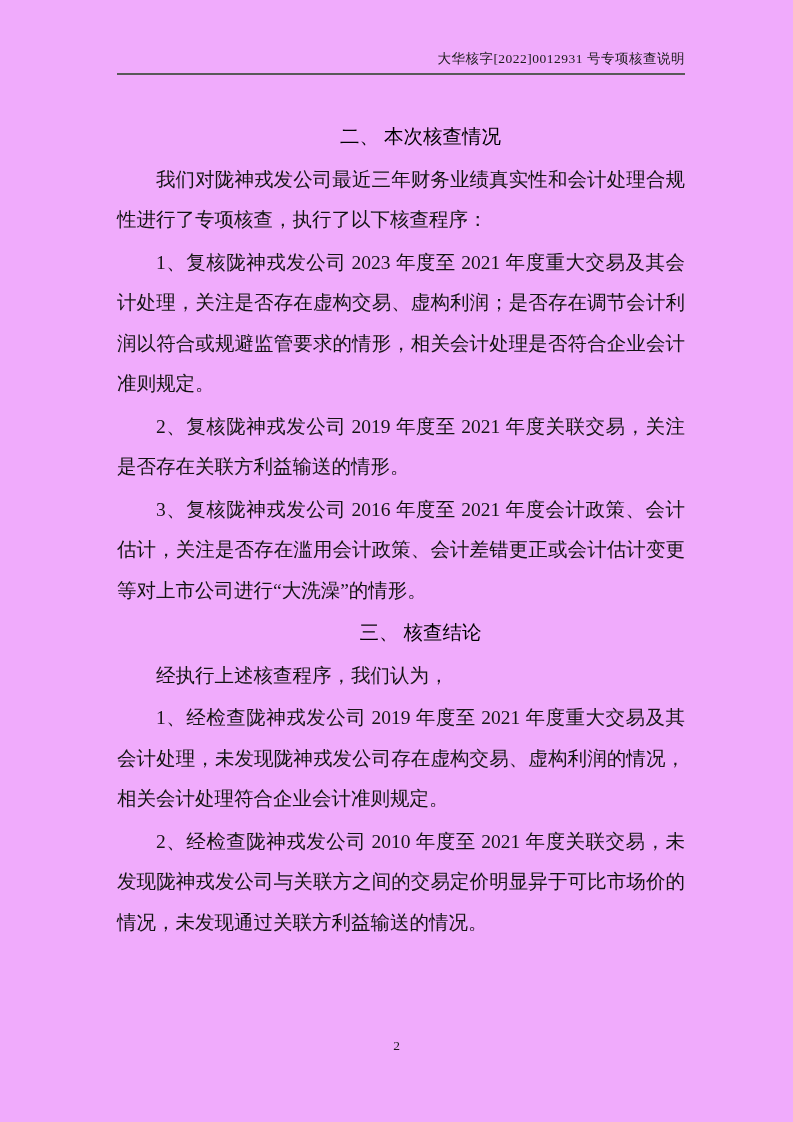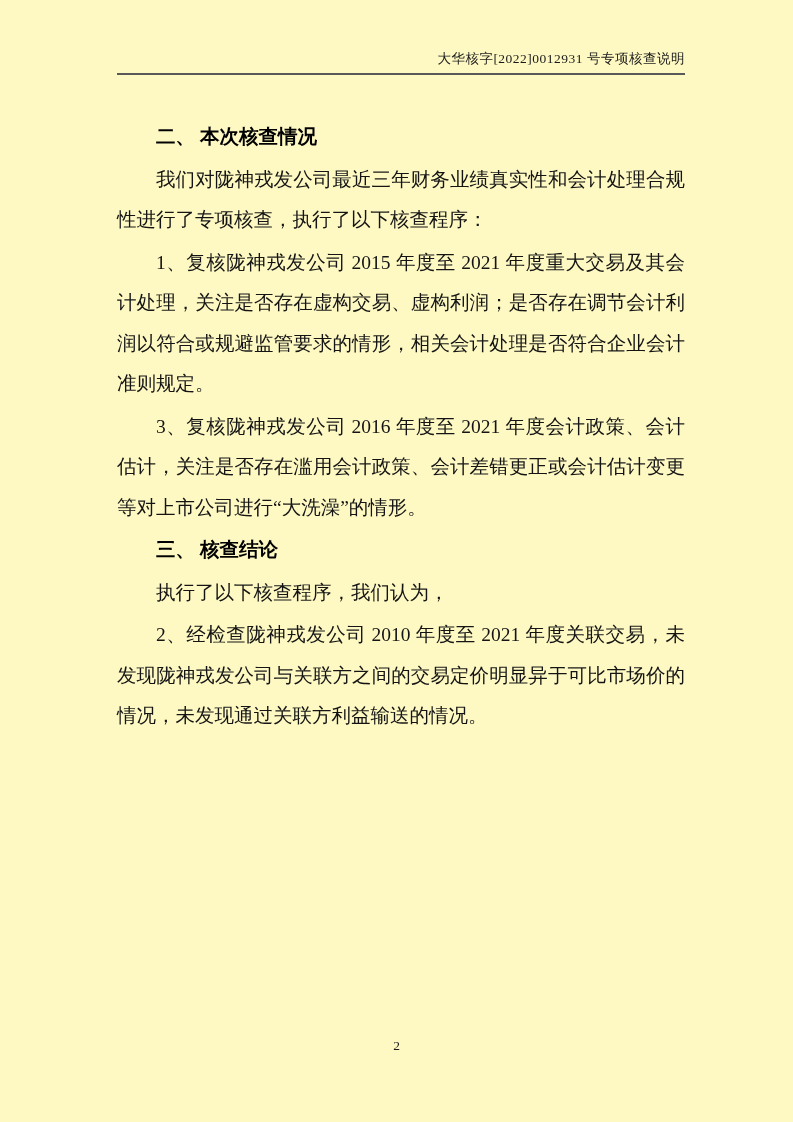--- a/index.html
+++ b/index.html
@@ -5,21 +5,21 @@
   html, body { margin: 0; padding: 0; }
   body {
     background: #ffffff;
     font-family: "Liberation Serif", "DejaVu Serif", serif;
     color: #141414;
   }
   .page {
     position: relative;
     width: 793px;
     height: 1122px;
-    background: #fef9c3;
+    background: #f0abfc;
     overflow: hidden;
   }
   .page-header {
     position: absolute;
     left: 117px;
     width: 568px;
     top: 50px;
     text-align: right;
     font-size: 13.5px;
     letter-spacing: 0.5px;
@@ -38,23 +38,23 @@
   }
   .doc-body .para {
     margin: 0 0 2px 0;
     text-indent: 2em;
     word-break: break-all;
     font-family: Liberation Serif, serif;
   }
   .doc-body .heading {
     margin: 0 0 2px 0;
     text-indent: 2em;
-    font-weight: bold;
+    font-weight: normal;
     color: #000000;
-    text-align: left;
+    text-align: center;
   }
   .page-footer {
     position: absolute;
     left: 0;
     width: 793px;
     top: 1038px;
     text-align: center;
     font-size: 13.5px;
     color: #1a1a1a;
   }
@@ -62,22 +62,24 @@
 </head>
 <body>
 
 <div class="page">
 
   <div class="page-header">大华核字[2022]0012931 号专项核查说明</div>
 
   <main class="doc-body">
       <div class="heading">二、 本次核查情况</div>
       <div class="para">我们对陇神戎发公司最近三年财务业绩真实性和会计处理合规性进行了专项核查，执行了以下核查程序：</div>
-      <div class="para">1、复核陇神戎发公司 2015 年度至 2021 年度重大交易及其会计处理，关注是否存在虚构交易、虚构利润；是否存在调节会计利润以符合或规避监管要求的情形，相关会计处理是否符合企业会计准则规定。</div>
+      <div class="para">1、复核陇神戎发公司 2023 年度至 2021 年度重大交易及其会计处理，关注是否存在虚构交易、虚构利润；是否存在调节会计利润以符合或规避监管要求的情形，相关会计处理是否符合企业会计准则规定。</div>
+      <div class="para">2、复核陇神戎发公司 2019 年度至 2021 年度关联交易，关注是否存在关联方利益输送的情形。</div>
       <div class="para">3、复核陇神戎发公司 2016 年度至 2021 年度会计政策、会计估计，关注是否存在滥用会计政策、会计差错更正或会计估计变更等对上市公司进行“大洗澡”的情形。</div>
       <div class="heading">三、 核查结论</div>
-      <div class="para">执行了以下核查程序，我们认为，</div>
+      <div class="para">经执行上述核查程序，我们认为，</div>
+      <div class="para">1、经检查陇神戎发公司 2019 年度至 2021 年度重大交易及其会计处理，未发现陇神戎发公司存在虚构交易、虚构利润的情况，相关会计处理符合企业会计准则规定。</div>
       <div class="para">2、经检查陇神戎发公司 2010 年度至 2021 年度关联交易，未发现陇神戎发公司与关联方之间的交易定价明显异于可比市场价的情况，未发现通过关联方利益输送的情况。</div>
     </main>
 
   <div class="page-footer">2</div>
 
 </div>
 
 </body></html>

